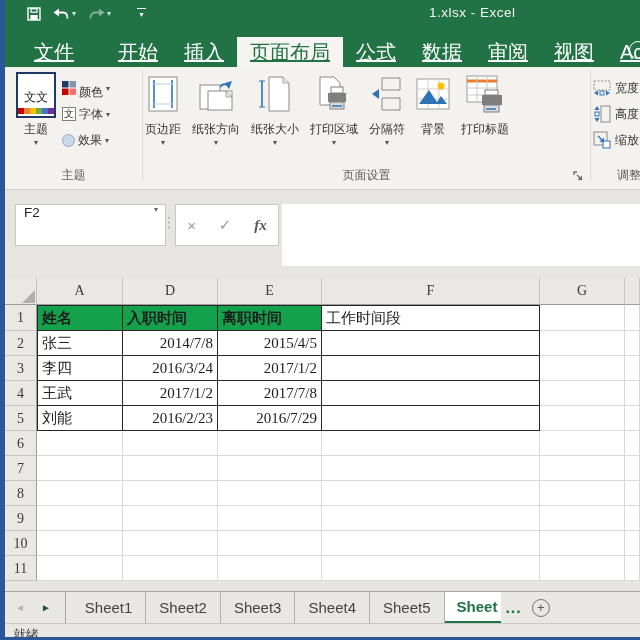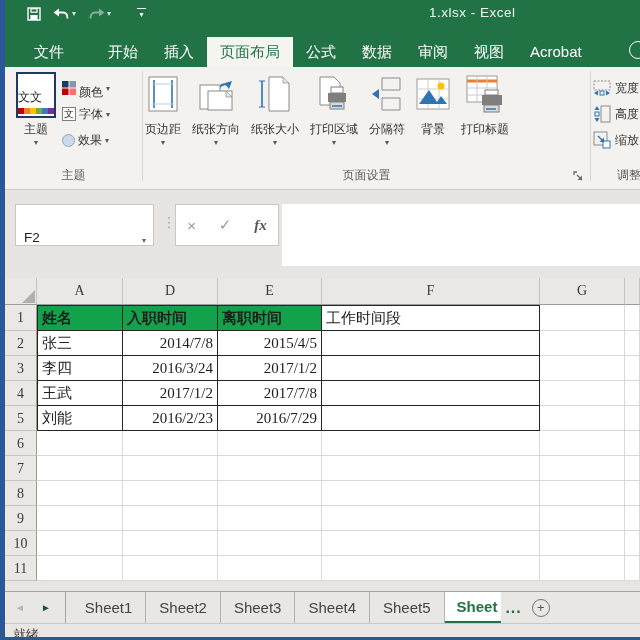--- a/index.html
+++ b/index.html
@@ -15,46 +15,46 @@
   .titlebar { height:27px; background:#217346; display:flex; align-items:center; padding-left:22px; gap:12px; position:relative; }
   .qat-btn { display:flex; align-items:center; gap:2px; cursor:default; }
   .qat-dd { font-size:8px; color:#cfe3d6; }
   .qat-dim svg { opacity:.45; }
   .qat-custom { display:flex; flex-direction:column; align-items:center; margin-left:14px; }
   .qat-custom .bar { width:9px; border-top:1.5px solid #fff; margin-bottom:1px; }
   .qat-custom .qat-dd { color:#fff; }
   .win-title { position:absolute; left:424px; top:5px; font-size:13.5px; color:#f2f7f3; letter-spacing:.5px;text-align:right; }
   
   .tabrow { height:40px; background:#217346; display:flex; align-items:flex-end; padding-left:16px; position:relative; overflow:hidden; }
-  .rtab { height:30px; line-height:30px; padding:0 13px; font-size:15px; color:#fff; white-space:nowrap; cursor:default; }
+  .rtab { height:30px; line-height:30px; padding:0 13px; font-size:20px; color:#fff; white-space:nowrap; cursor:default;text-decoration:underline; }
   .rtab-file { margin-right:18px; }
   .rtab-active { background:#f5f4f1; color:#217346; }
   .tellme { position:absolute; right:-7px; bottom:8px; width:18px; height:18px; border:1.5px solid #fff; border-radius:50%; }
   
   .ribbon { height:123px; background:#f3f2ef; border-bottom:1px solid #cfcdc9; position:relative; overflow:hidden; }
   .grp-label { position:absolute; bottom:5px; font-size:12px; color:#5c5b58; text-align:center; white-space:nowrap; }
   .vdiv { position:absolute; top:4px; height:110px; border-left:1px solid #d9d7d3; }
   .big-theme { position:absolute; left:7px; top:5px; width:48px; display:flex; flex-direction:column; align-items:center; }
-  .theme-ic { width:40px; height:46px; background:#fff; border:2px solid #1f3864; display:flex; flex-direction:column; justify-content:flex-end; align-items:flex-start; }
+  .theme-ic { width:40px; height:46px; background:#fff; border:2px solid #1f3864; display:flex; flex-direction:column; justify-content:flex-end; align-items:center; }
   .theme-ic .tchars { font-size:12px; color:#222; margin-bottom:2px; }
   .theme-ic .strip { display:flex; margin-bottom:2px; }
   .theme-ic .strip i { width:6px; height:6px; display:block; }
   .rlbl { font-size:12px; color:#333; margin-top:3px; white-space:nowrap; }
   .dd { font-size:8px; color:#555; }
   .theme-items { position:absolute; left:57px; top:8px; }
   .titem { display:flex; align-items:center; gap:3px; height:26px; }
   .ps-row { position:absolute; left:140px; top:3px; display:flex; gap:11px; align-items:flex-start; }
   .psbtn { display:flex; flex-direction:column; align-items:center; }
   .psbtn .icbox { height:48px; display:flex; align-items:center; justify-content:center; }
   .launcher { position:absolute; left:568px; bottom:7px; }
   .fit-rows { position:absolute; left:588px; top:8px;text-align:center; }
   .fitem { display:flex; align-items:center; gap:4px; height:26px; white-space:nowrap; }
   
   .fbar { height:80px; background:#e6e5e2; position:relative; }
-  .namebox { position:absolute; left:10px; top:14px; width:139px; height:42px; background:#fff; border:1px solid #c9c7c4; display:flex; align-items:flex-end; }
+  .namebox { position:absolute; left:10px; top:14px; width:151px; height:42px; background:#fff; border:1px solid #c9c7c4; display:flex; align-items:flex-start; }
   .namebox .nb-text { padding-left:8px; font-size:13.5px; color:#222; flex:1; }
   .namebox .dd { margin-right:7px; color:#666; }
   .fdots { position:absolute; left:157px; top:24px; color:#a8a6a3; font-size:14px; }
   .fxbox { position:absolute; left:170px; top:14px; width:104px; height:42px; background:#fff; border:1px solid #c9c7c4; display:flex; align-items:center; justify-content:space-around; }
   .fxbox .fb { color:#9a9895; font-size:15px; }
   .fxbox .fx { font-family:"Liberation Serif", serif; font-style:italic; font-weight:bold; color:#595755; font-size:15px; }
   .finput { position:absolute; left:277px; top:14px; width:358px; height:62px; background:#fff; }
   
   .gridwrap { height:313px; background:#e6e5e2; }
   .grid {

